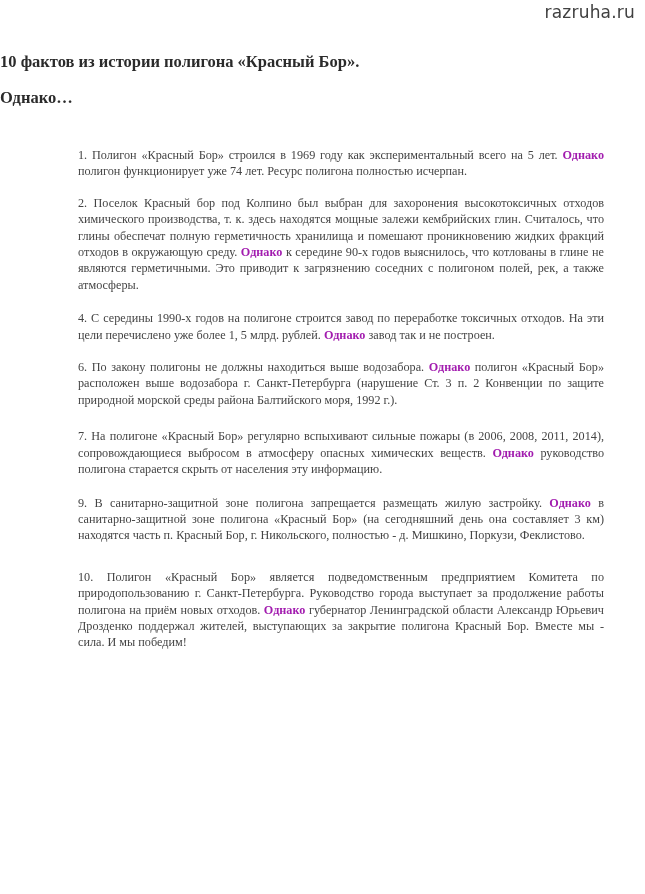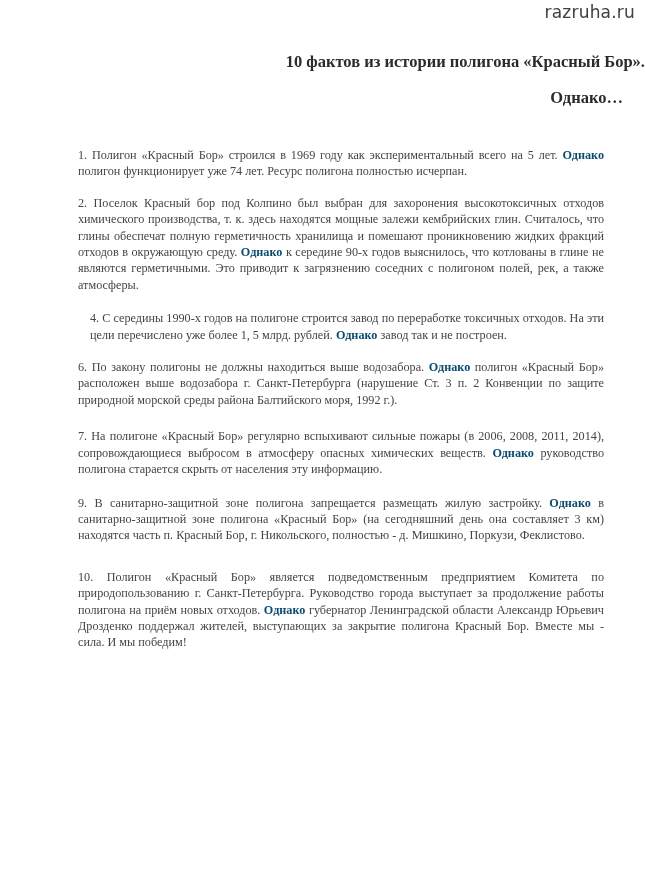--- a/index.html
+++ b/index.html
@@ -1,31 +1,31 @@
 <!DOCTYPE html>
 <html><head>
 <meta charset="utf-8">
 <style>
   html, body { margin: 0; padding: 0; background: #ffffff; }
   body { width: 645px; height: 894px; position: relative; overflow: hidden;
          font-family: "Liberation Serif", "DejaVu Serif", serif; color: #3a3a3a; }
   .watermark { position: absolute; top: 2px; right: 10px; font-family: "DejaVu Sans", "Liberation Sans", sans-serif;
                font-size: 17px; color: #404040; letter-spacing: 0.2px; font-weight: 500; }
-  .title { position: absolute; top: 52px; left: 0; width: 645px; text-align: right;
+  .title { position: absolute; top: 52px; left: 0; width: 645px; text-align: left;
            font-size: 16.5px; font-weight: bold; color: #2b2b2b; }
-  .subtitle { position: absolute; top: 88px; left: 6px; width: 617px; text-align: right;
+  .subtitle { position: absolute; top: 88px; left: 0; width: 617px; text-align: left;
               font-size: 16.5px; font-weight: bold; color: #2b2b2b; }
   .facts { position: absolute; top: 147px; left: 78px; width: 526px; }
   .fact { font-size: 12.2px; line-height: 16.4px; text-align: justify; margin: 0;
           color: #444; }
-  .fact b { color: #0c4a6e; }
+  .fact b { color: #a21caf; }
   .f1 { margin-bottom: 15px; }
   .f2 { margin-bottom: 17px; }
   .f3 { margin-bottom: 16px; }
-  .f4 { margin-bottom: 16px; margin-left: 12px; }
+  .f4 { margin-bottom: 16px; }
   .f5 { margin-bottom: 16px; }
   .f6 { margin-bottom: 20px; }
   .f7 { margin-bottom: 17px; }
   .f8 { margin-bottom: 17px; }
   .f9 { margin-bottom: 25px; }
 </style>
 </head>
 <body>
 
 <div class="watermark">razruha.ru</div>

